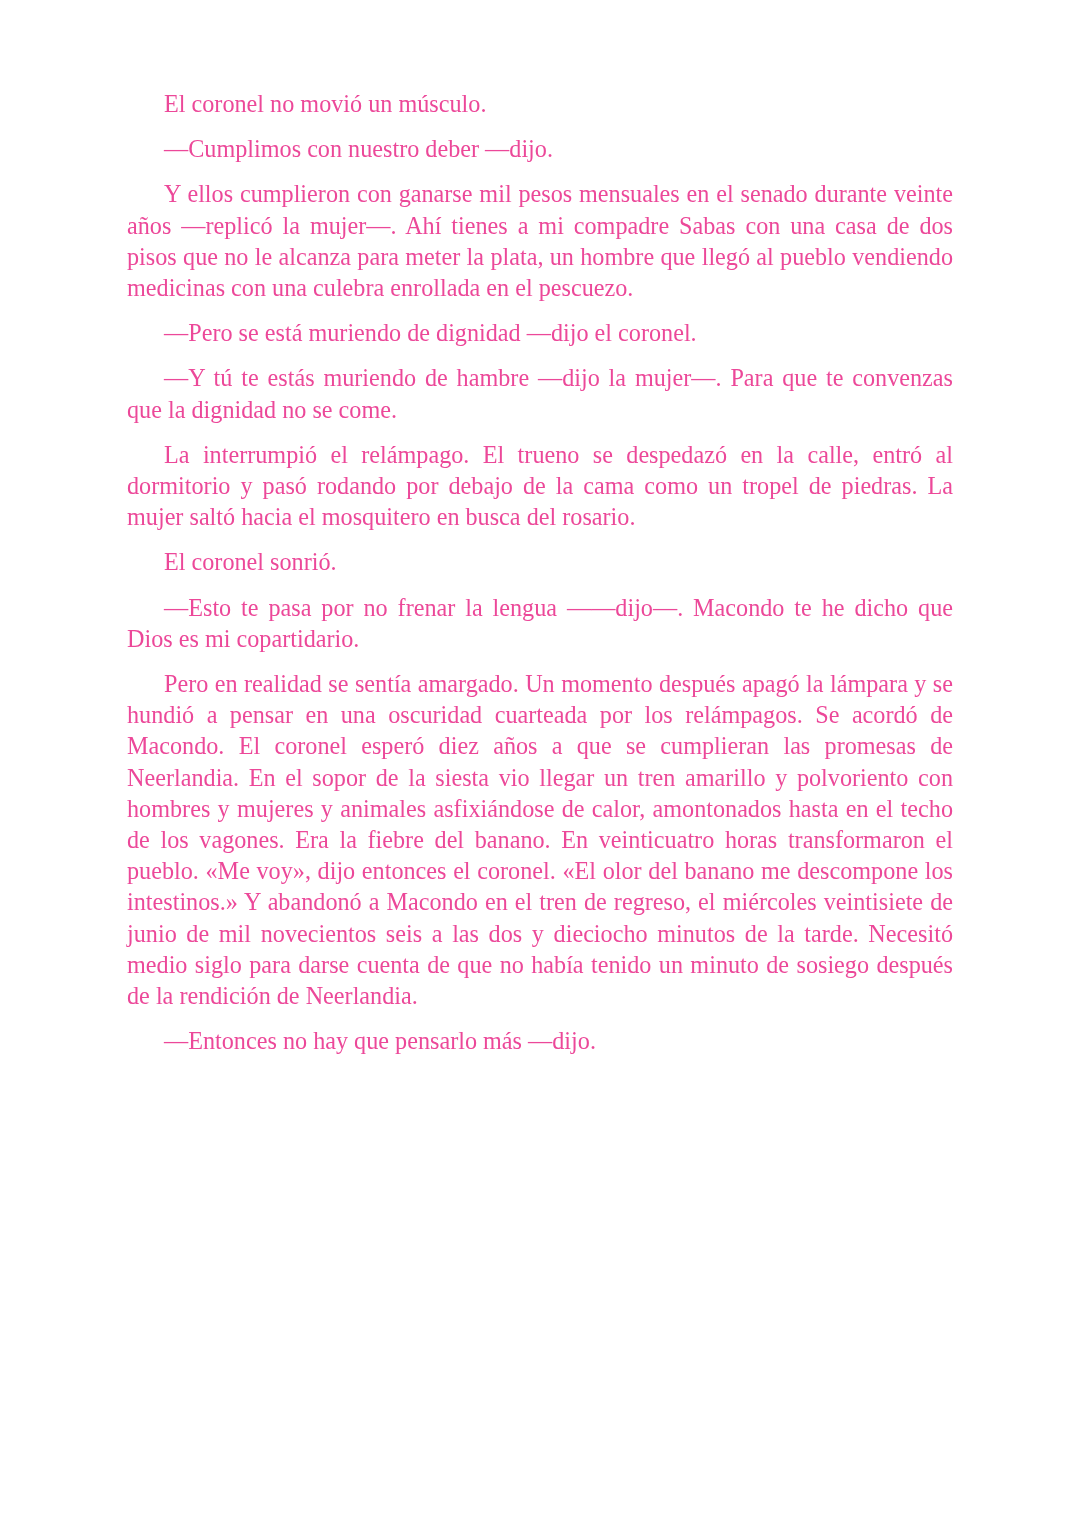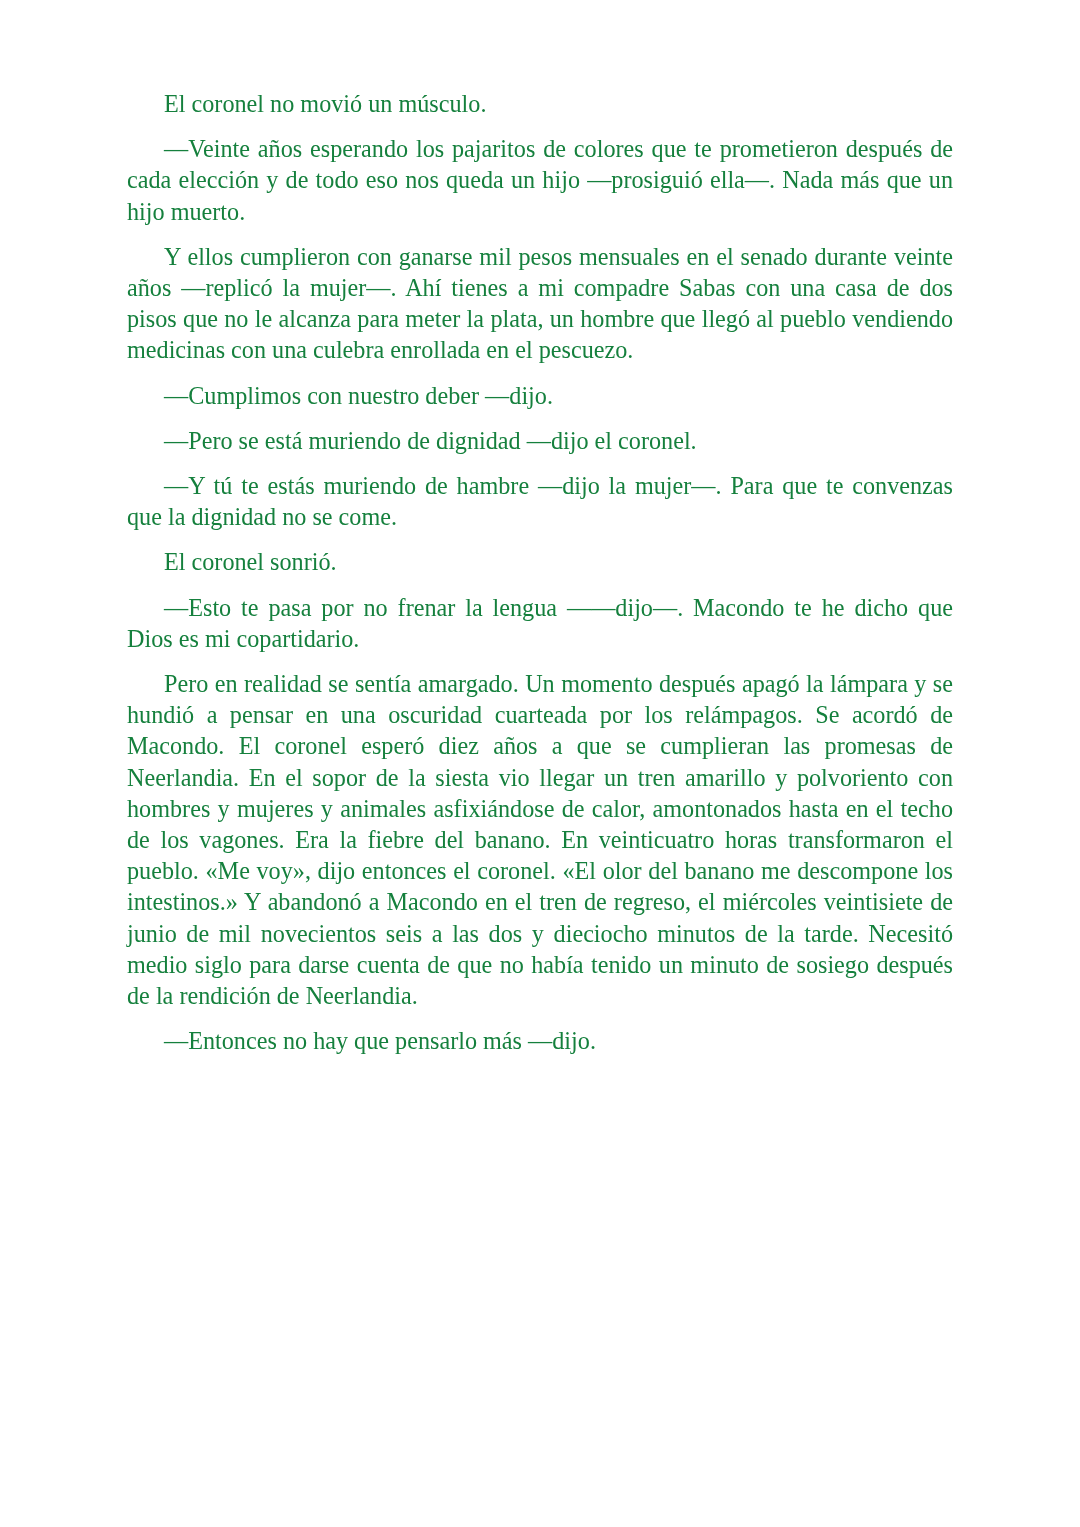--- a/index.html
+++ b/index.html
@@ -11,39 +11,39 @@
       width: 1080px;
       height: 1527px;
       position: relative;
       overflow: hidden;
     }
     .page {
       position: absolute;
       left: 127px;
       top: 88px;
       width: 826px;
-      color: #15803d;
+      color: #ec4899;
       font-family: "Liberation Serif", "DejaVu Serif", serif;
       font-size: 24.2px;
       line-height: 31.2px;
     }
     .para {
       margin: 0 0 14px 0;
       text-indent: 37px;
       text-align: justify;
       hyphens: none;
     }
   </style>
 </head>
 <body>
 
 <div class="page">
   <p class="para">El coronel no movió un músculo.</p>
-  <p class="para">—Veinte años esperando los pajaritos de colores que te prometieron después de cada elección y de todo eso nos queda un hijo —prosiguió ella—. Nada más que un hijo muerto.</p>
+  <p class="para">—Cumplimos con nuestro deber —dijo.</p>
   <p class="para">Y ellos cumplieron con ganarse mil pesos mensuales en el senado durante veinte años —replicó la mujer—. Ahí tienes a mi compadre Sabas con una casa de dos pisos que no le alcanza para meter la plata, un hombre que llegó al pueblo vendiendo medicinas con una culebra enrollada en el pescuezo.</p>
-  <p class="para">—Cumplimos con nuestro deber —dijo.</p>
   <p class="para">—Pero se está muriendo de dignidad —dijo el coronel.</p>
   <p class="para">—Y tú te estás muriendo de hambre —dijo la mujer—. Para que te convenzas que la dignidad no se come.</p>
+  <p class="para">La interrumpió el relámpago. El trueno se despedazó en la calle, entró al dormitorio y pasó rodando por debajo de la cama como un tropel de piedras. La mujer saltó hacia el mosquitero en busca del rosario.</p>
   <p class="para">El coronel sonrió.</p>
   <p class="para">—Esto te pasa por no frenar la lengua ——dijo—. Macondo te he dicho que Dios es mi copartidario.</p>
   <p class="para">Pero en realidad se sentía amargado. Un momento después apagó la lámpara y se hundió a pensar en una oscuridad cuarteada por los relámpagos. Se acordó de Macondo. El coronel esperó diez años a que se cumplieran las promesas de Neerlandia. En el sopor de la siesta vio llegar un tren amarillo y polvoriento con hombres y mujeres y animales asfixiándose de calor, amontonados hasta en el techo de los vagones. Era la fiebre del banano. En veinticuatro horas transformaron el pueblo. «Me voy», dijo entonces el coronel. «El olor del banano me descompone los intestinos.» Y abandonó a Macondo en el tren de regreso, el miércoles veintisiete de junio de mil novecientos seis a las dos y dieciocho minutos de la tarde. Necesitó medio siglo para darse cuenta de que no había tenido un minuto de sosiego después de la rendición de Neerlandia.</p>
   <p class="para">—Entonces no hay que pensarlo más —dijo.</p>
 </div>
 
 </body></html>

